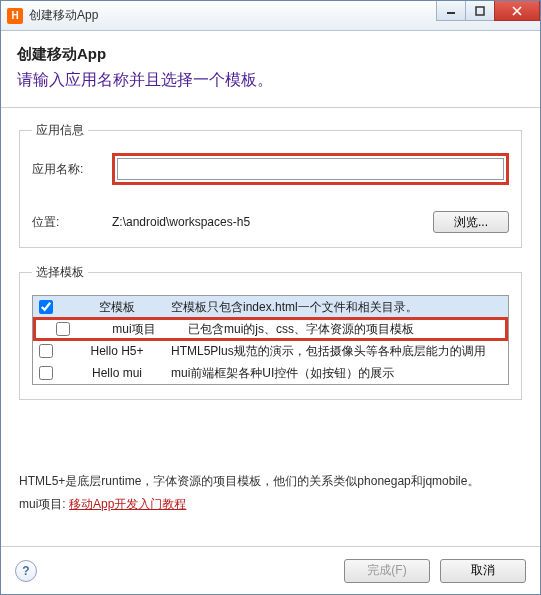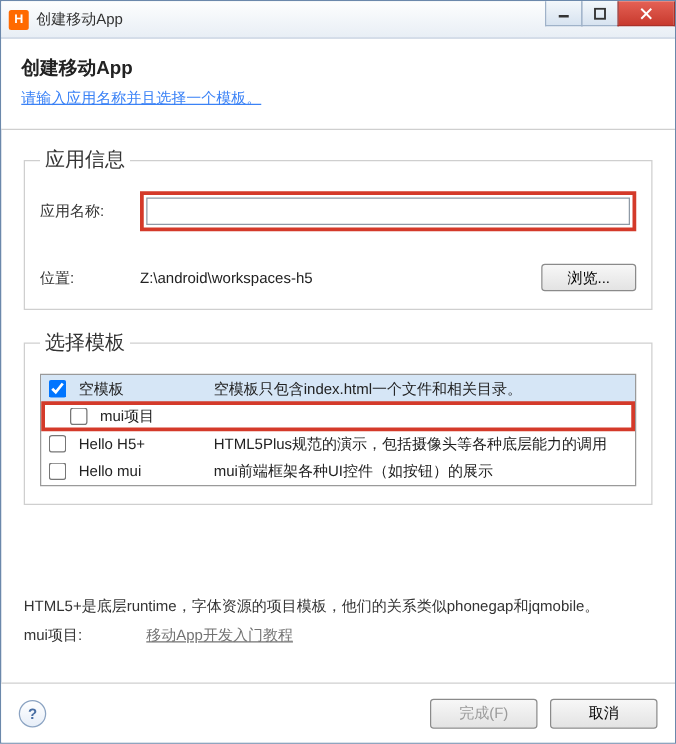--- a/index.html
+++ b/index.html
@@ -8,48 +8,48 @@
   .titlebar { height: 30px; background: linear-gradient(to bottom, #fdfefe, #e8eef5); border-bottom: 1px solid #b5c4d7; display: flex; align-items: center; padding-left: 6px; }
   .titlebar .appicon { width: 16px; height: 16px; background: #ff6a00; color: #fff; font-weight: bold; font-size: 10px; display: inline-flex; align-items: center; justify-content: center; border-radius: 2px; margin-right: 6px; }
   .titlebar .title { font-size: 12px; color: #333; }
   .winbtns { margin-left: auto; display: flex; height: 100%; }
   .winbtn { width: 30px; height: 20px; display: flex; align-items: center; justify-content: center; border: 1px solid #9fb2c9; border-top: none; margin-left: -1px; background: linear-gradient(to bottom,#f3f7fb,#d7e3f0); }
   .winbtn.close { width: 46px; background: linear-gradient(to bottom,#e46155,#c83a2e); border-color:#a8322a; color: #fff; }
   .winbtn svg { display:block; }
   
   .header { padding: 14px 16px 16px 16px; background: #fff; }
   .header h1 { font-size: 15px; font-weight: bold; color: #222; margin-bottom: 6px; }
-  .header .sub { font-size: 12px; color: #3b82f6; text-decoration: underline; }
+  .header .sub { font-size: 16px; color: #4c1d95; }
   .sep { height: 1px; background: #cfcfcf; margin: 0; }
   
   .content { padding: 14px 18px 0 18px; }
   
   fieldset { border: 1px solid #cfcfcf; padding: 14px 12px 14px 12px; margin-bottom: 16px; }
-  fieldset legend { padding: 0 4px; color: #333; font-size: 16px; }
+  fieldset legend { padding: 0 4px; color: #333; font-size: 12px; }
   
   .row { display: flex; align-items: center; margin-bottom: 26px; }
   .row:last-child { margin-bottom: 0; }
   .row .lbl { width: 80px; color: #333; }
   .row .pathtxt { flex: 1; color: #222; }
   
   .name-hl { flex: 1; border: 3px solid #d43a2a; padding: 2px; display:flex; }
   .name-input { width: 100%; height: 22px; border: 1px solid #8f9aa6; padding: 2px 4px; font-family: inherit; font-size: 12px; outline: none; }
   
   .browse-btn { width: 76px; height: 22px; margin-left: 4px; font-family: inherit; font-size:12px; background: linear-gradient(to bottom,#f7f7f7,#e3e3e3); border:1px solid #8a8a8a; border-radius:3px; cursor:pointer; }
   
   .tmpl-list { border: 1px solid #9a9a9a; }
   .tmpl-row { display: flex; align-items: center; height: 22px; padding: 0 6px; border-bottom: 0px solid #ddd; }
   .tmpl-row.selected { background: #d6e6f6; }
   .tmpl-check { width: 14px; height: 14px; margin-right: 10px; }
-  .tmpl-name { width: 108px; color: #222; }
+  .tmpl-name { width: 108px; color: #222; text-align: center; }
   .tmpl-desc { flex:1; color: #222; }
   .tmpl-hlbox { border:3px solid #d43a2a; height:24px; position:relative; margin-top:-1px; margin-bottom:-1px; display:flex; align-items:center; padding:0 20px; }
   
   .note { font-size: 12px; color: #333; line-height: 1.9; margin-top: 70px; }
-  .note a { color: #737373; text-decoration: underline; cursor:pointer;margin-left:48px; }
+  .note a { color: #b91c1c; text-decoration: underline; cursor:pointer; }
   
   .footer { position: absolute; bottom: 0; left:0; right:0; height: 48px; border-top: 1px solid #cfcfcf; display: flex; align-items: center; padding: 0 14px; background:#fff; }
   .help { width: 22px; height:22px; border:1px solid #8ba3c2; border-radius:11px; display:flex; align-items:center; justify-content:center; color:#4a6fa4; font-weight:bold; cursor:pointer; background:linear-gradient(to bottom,#fff,#e7eef8); }
   .footer .spacer { flex:1; }
   .dlg-btn { width: 86px; height: 24px; margin-left: 10px; font-family: inherit; font-size:12px; background: linear-gradient(to bottom,#f7f7f7,#e3e3e3); border:1px solid #8a8a8a; border-radius:3px; cursor:pointer; }
   .dlg-btn:disabled { color:#9a9a9a; cursor:default;margin-left:43px; }
   
   .wrap { position: relative; width:541px; height:595px; border:1px solid #6b88ab; }
 </style>
 </head>
@@ -105,20 +105,21 @@
       <legend>选择模板</legend>
       <div class="tmpl-list" id="tmpl-list">
           <div class="tmpl-row selected">
             <input type="checkbox" class="tmpl-check" checked="" style="">
             <span class="tmpl-name">空模板</span>
             <span class="tmpl-desc">空模板只包含index.html一个文件和相关目录。</span>
           </div>
           <div class="tmpl-hlbox">
             <input type="checkbox" class="tmpl-check" style="">
             <span class="tmpl-name">mui项目</span>
+            <span class="tmpl-desc">已包含mui的js、css、字体资源的项目模板</span>
           </div>
           <div class="tmpl-row">
             <input type="checkbox" class="tmpl-check" style="">
             <span class="tmpl-name">Hello H5+</span>
             <span class="tmpl-desc">HTML5Plus规范的演示，包括摄像头等各种底层能力的调用</span>
           </div>
           <div class="tmpl-row">
             <input type="checkbox" class="tmpl-check" style="">
             <span class="tmpl-name">Hello mui</span>
             <span class="tmpl-desc">mui前端框架各种UI控件（如按钮）的展示</span>

